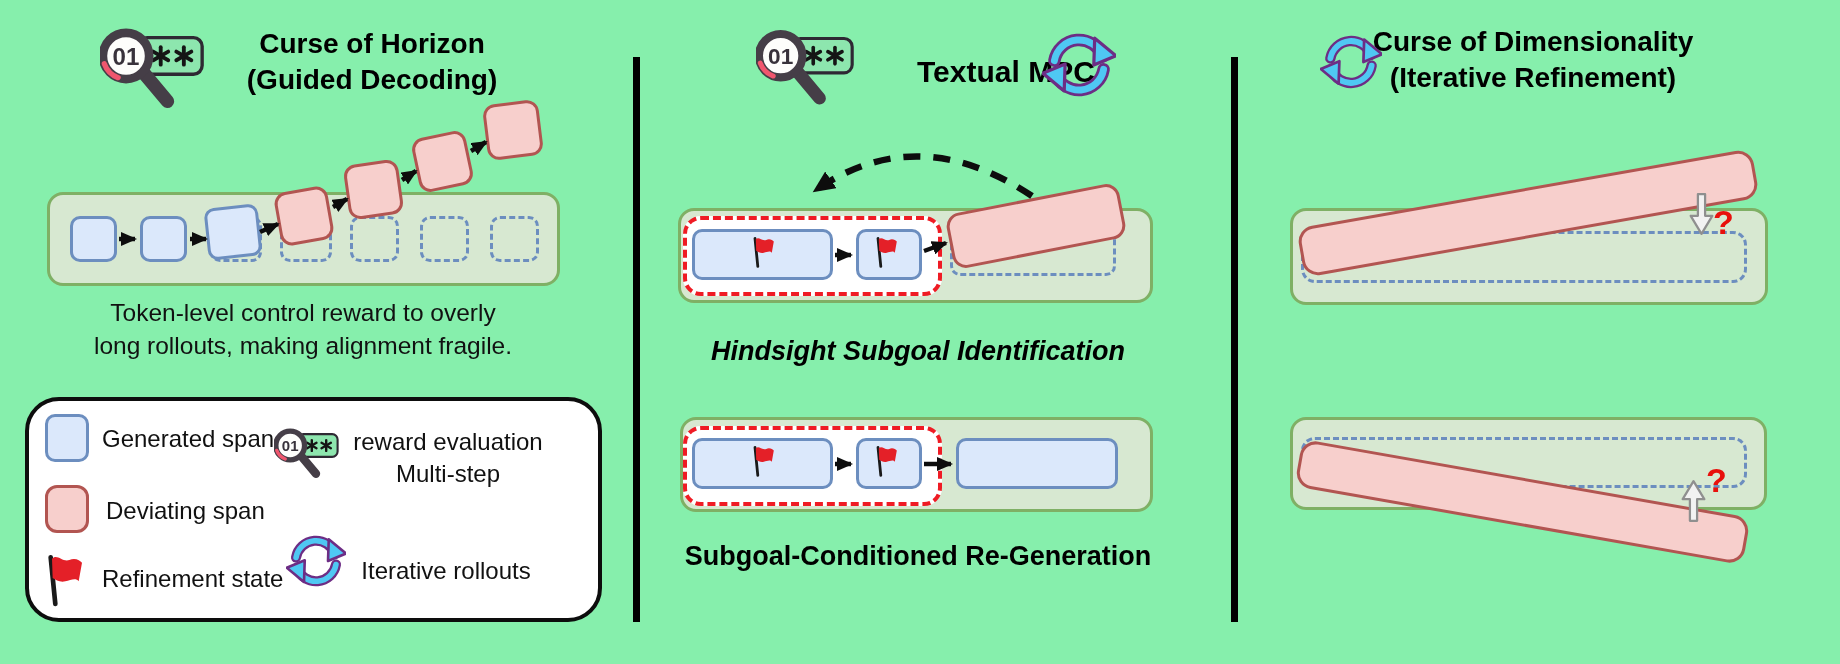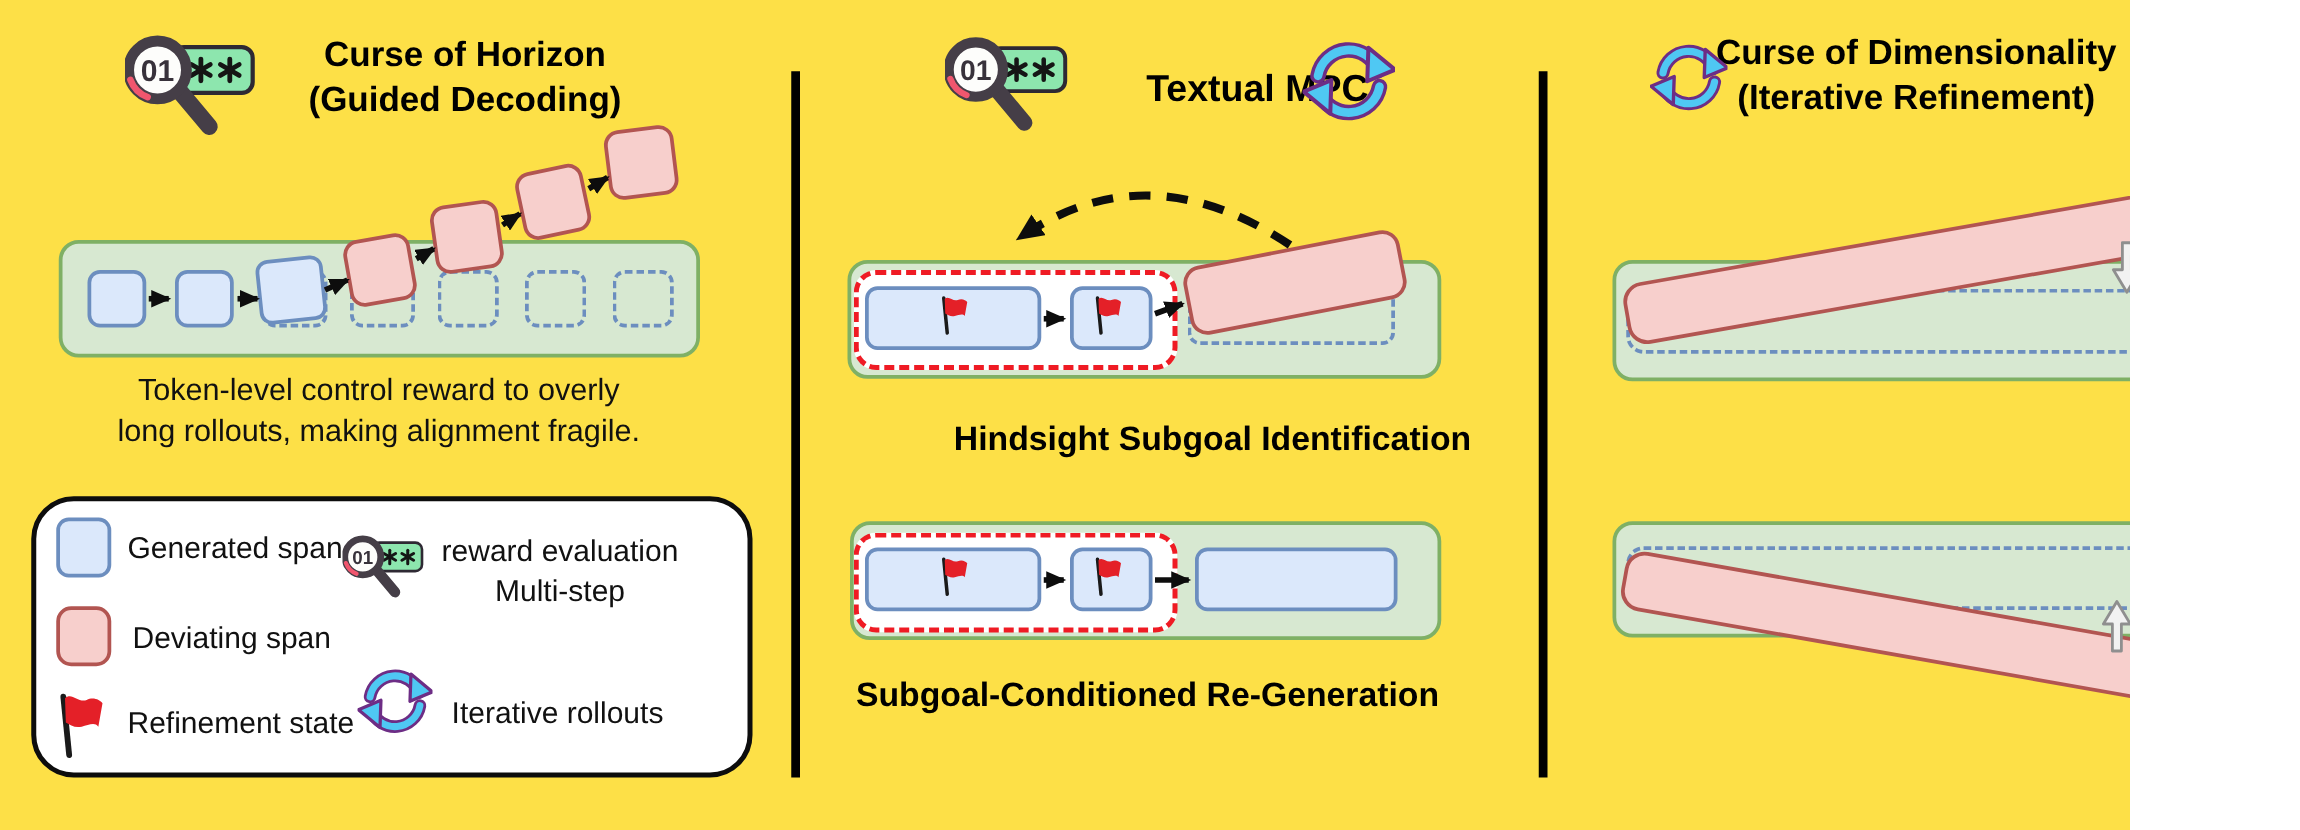--- a/index.html
+++ b/index.html
@@ -1,16 +1,16 @@
 <!DOCTYPE html>
 <html style="--green_fill: #d7e8d1; --green_stroke: #7fb065; --blue_fill: #dbe8fb; --blue_stroke: #6c8ebf; --red_fill: #f7cfcc; --red_stroke: #b25551; --dashed_red: #ef1b24; --flag_red: #e42028; --icon_green: #8de6ae; --icon_dark: #453e47; --cycle_cyan: #4fc8f3; --cycle_purple: #6d2d85; --question_red: #e8100c; --arrow_black: #0d0d0d; --gray_arrow_fill: #f2f2f2; --gray_arrow_stroke: #8f8f8f;"><head>
 <meta charset="utf-8">
 <style>
   html,body{margin:0;padding:0;background:#fff;}
-  .canvas{position:relative;width:1704px;height:664px;background:#fde047;overflow:hidden;
+  .canvas{position:relative;width:1840px;height:664px;background:#86efac;overflow:hidden;
           font-family:"Liberation Sans",sans-serif;color:#111;}
   .abs{position:absolute;}
   .green-box{background:var(--green_fill);border:3px solid var(--green_stroke);border-radius:16px;box-sizing:border-box;z-index:1;}
   .blue-solid{background:var(--blue_fill);border:3px solid var(--blue_stroke);border-radius:10px;box-sizing:border-box;z-index:3;}
   .blue-dashed{border:3px dashed var(--blue_stroke);border-radius:10px;box-sizing:border-box;z-index:2;}
   .red-solid{background:var(--red_fill);border:3.5px solid var(--red_stroke);border-radius:12px;box-sizing:border-box;z-index:4;}
   .red-dashed-region{background:#ffffff;border:4px dashed var(--dashed_red);border-radius:18px;box-sizing:border-box;z-index:2;}
   .title{font-weight:bold;font-size:28px;line-height:36px;text-align:center;white-space:nowrap;color:#000;z-index:3;}
   .title-mid{font-weight:bold;font-size:30px;line-height:36px;white-space:nowrap;color:#000;z-index:3;}
   .caption{font-size:24.5px;line-height:33px;text-align:center;white-space:nowrap;color:#111;z-index:3;}
@@ -132,21 +132,21 @@
   <div class="abs blue-solid" style="left:692px;top:229px;width:141px;height:51px;"></div>
   <svg class="abs icon-layer" style="left:751px;top:235px;" width="24" height="34" viewBox="0 0 30 40">
       <use href="#sym-flag"></use>
     </svg>
   <div class="abs blue-solid" style="left:856px;top:229px;width:66px;height:51px;"></div>
   <svg class="abs icon-layer" style="left:874px;top:235px;" width="24" height="34" viewBox="0 0 30 40">
       <use href="#sym-flag"></use>
     </svg>
   <div class="abs blue-dashed" style="left:950px;top:227px;width:166px;height:49px;"></div>
   <div class="abs red-solid" style="left:948px;top:198px;width:176px;height:56px;transform:rotate(-11deg);border-radius:14px;"></div>
-  <div class="abs caption-bold centered" style="left:970px;top:336px;">Hindsight Subgoal Identification</div>
+  <div class="abs caption-bold centered" style="left:918px;top:336px;font-style:italic;">Hindsight Subgoal Identification</div>
 
   <div class="abs green-box" style="left:680px;top:417px;width:473px;height:95px;"></div>
   <div class="abs red-dashed-region" style="left:683px;top:426px;width:259px;height:80px;"></div>
   <div class="abs blue-solid" style="left:692px;top:438px;width:141px;height:51px;"></div>
   <svg class="abs icon-layer" style="left:751px;top:444px;" width="24" height="34" viewBox="0 0 30 40">
       <use href="#sym-flag"></use>
     </svg>
   <div class="abs blue-solid" style="left:856px;top:438px;width:66px;height:51px;"></div>
   <svg class="abs icon-layer" style="left:874px;top:444px;" width="24" height="34" viewBox="0 0 30 40">
       <use href="#sym-flag"></use>

